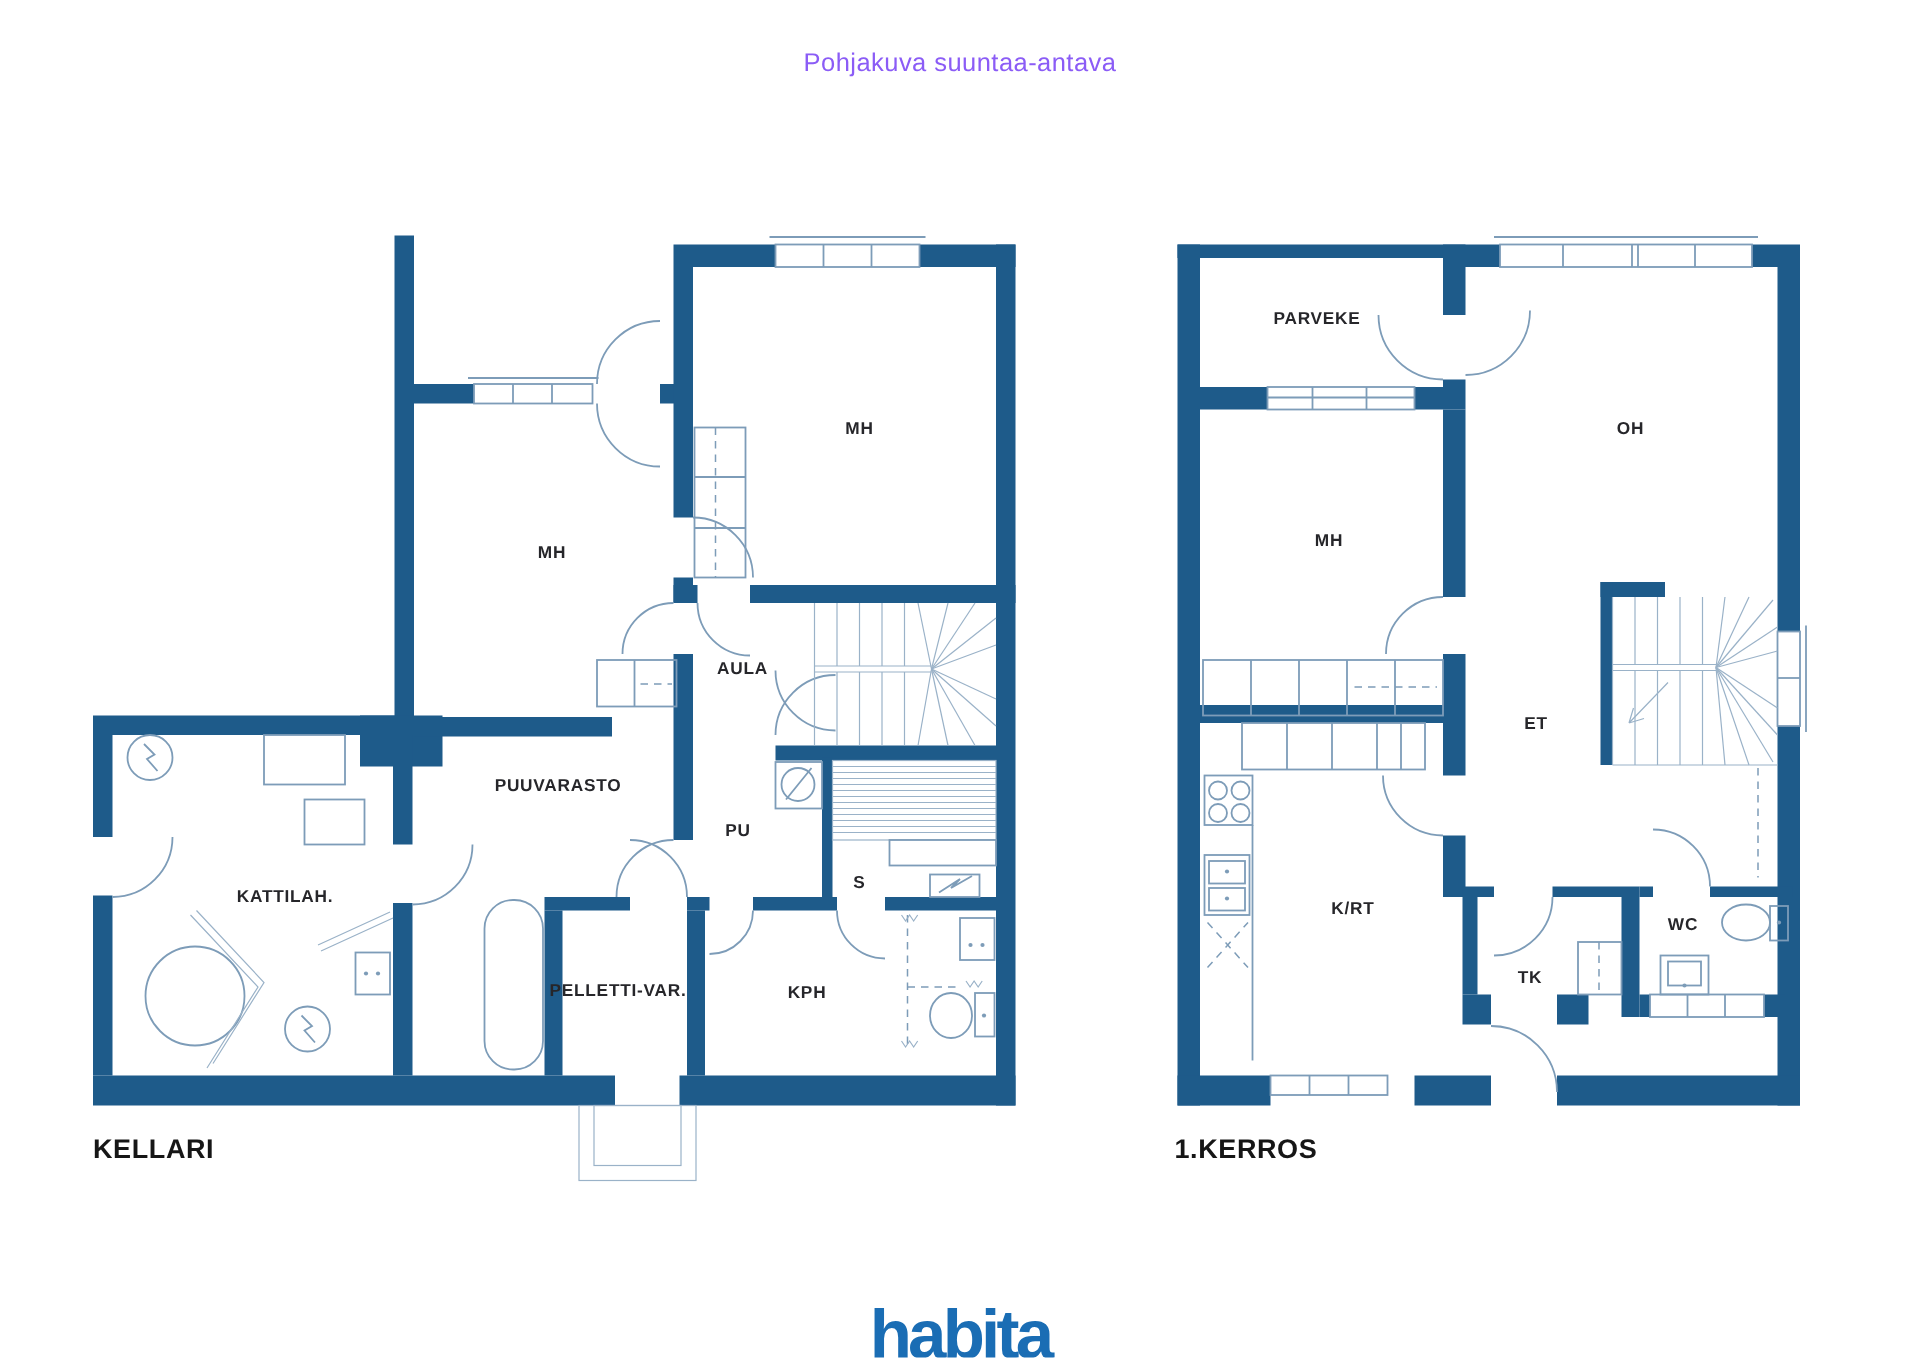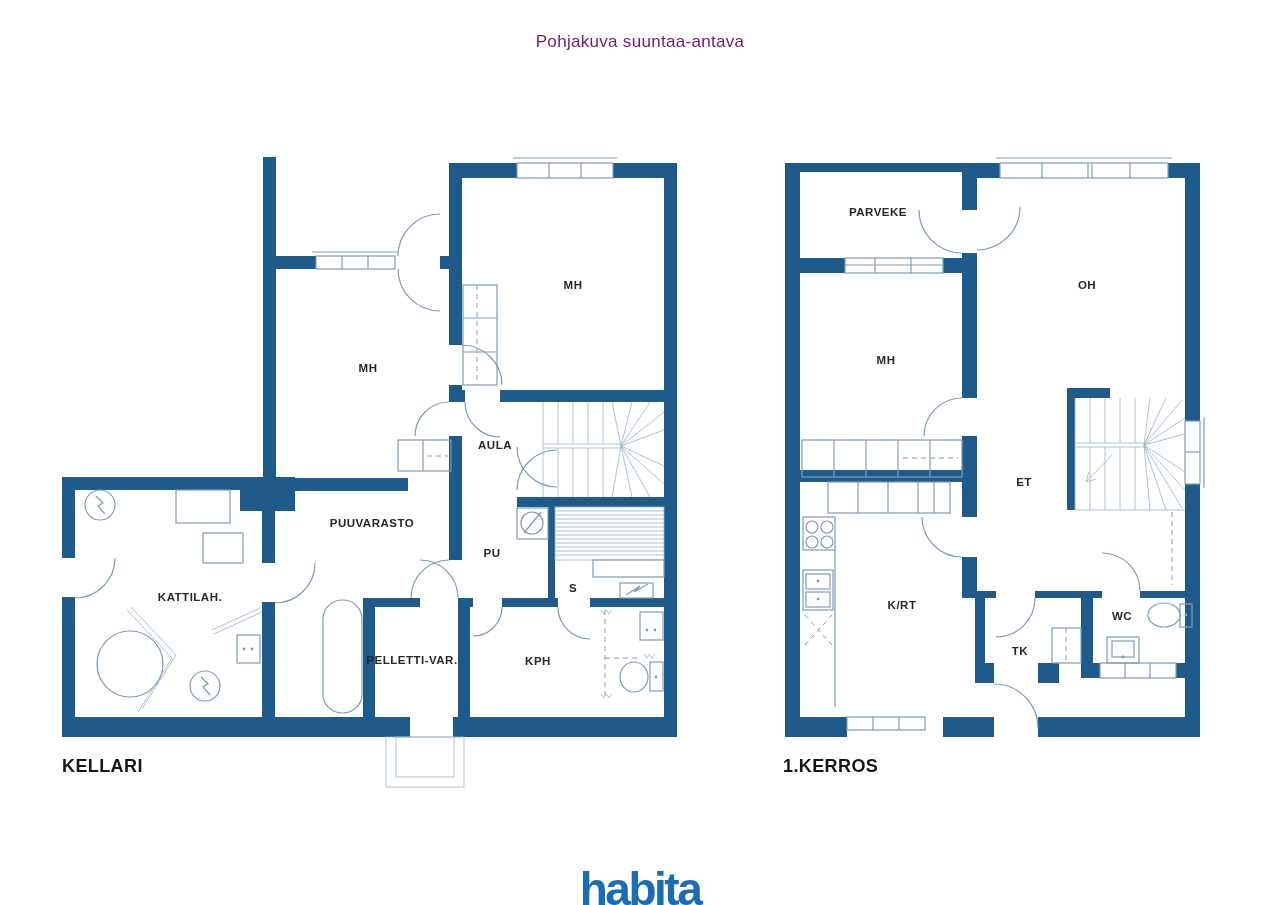--- a/index.html
+++ b/index.html
@@ -1,18 +1,18 @@
 <!DOCTYPE html>
 <html><head>
 <meta charset="utf-8">
 <style>
   html,body{margin:0;padding:0;background:#ffffff;}
   body{width:1280px;height:905px;position:relative;font-family:"Liberation Sans",sans-serif;overflow:hidden;}
   .sheet-title{position:absolute;top:32px;left:0;width:100%;text-align:center;
-    font-size:17px;color:#701a75;letter-spacing:0.3px;}
+    font-size:17px;color:#8b5cf6;letter-spacing:0.3px;}
   .brand-logo{position:absolute;top:862px;left:0;width:100%;text-align:center;
     font-size:46px;font-weight:bold;color:#1a6db4;letter-spacing:-2.5px;}
   svg{position:absolute;top:0;left:0;}
   .wall{fill:#1e5b8a;stroke:none;}
   .ln{stroke:#7d9cb8;fill:none;stroke-width:1.2px;}
   .lnf{stroke:#7d9cb8;fill:#ffffff;stroke-width:1.2px;}
   .lnthin{stroke:#9ab2c8;fill:none;stroke-width:0.8px;}
   .dash{stroke:#7d9cb8;fill:none;stroke-width:1px;stroke-dasharray:5 4;}
   .winband{fill:#ffffff;}
   text.room{font-size:11.5px;font-weight:bold;letter-spacing:0.5px;fill:#26262a;text-anchor:middle;}

